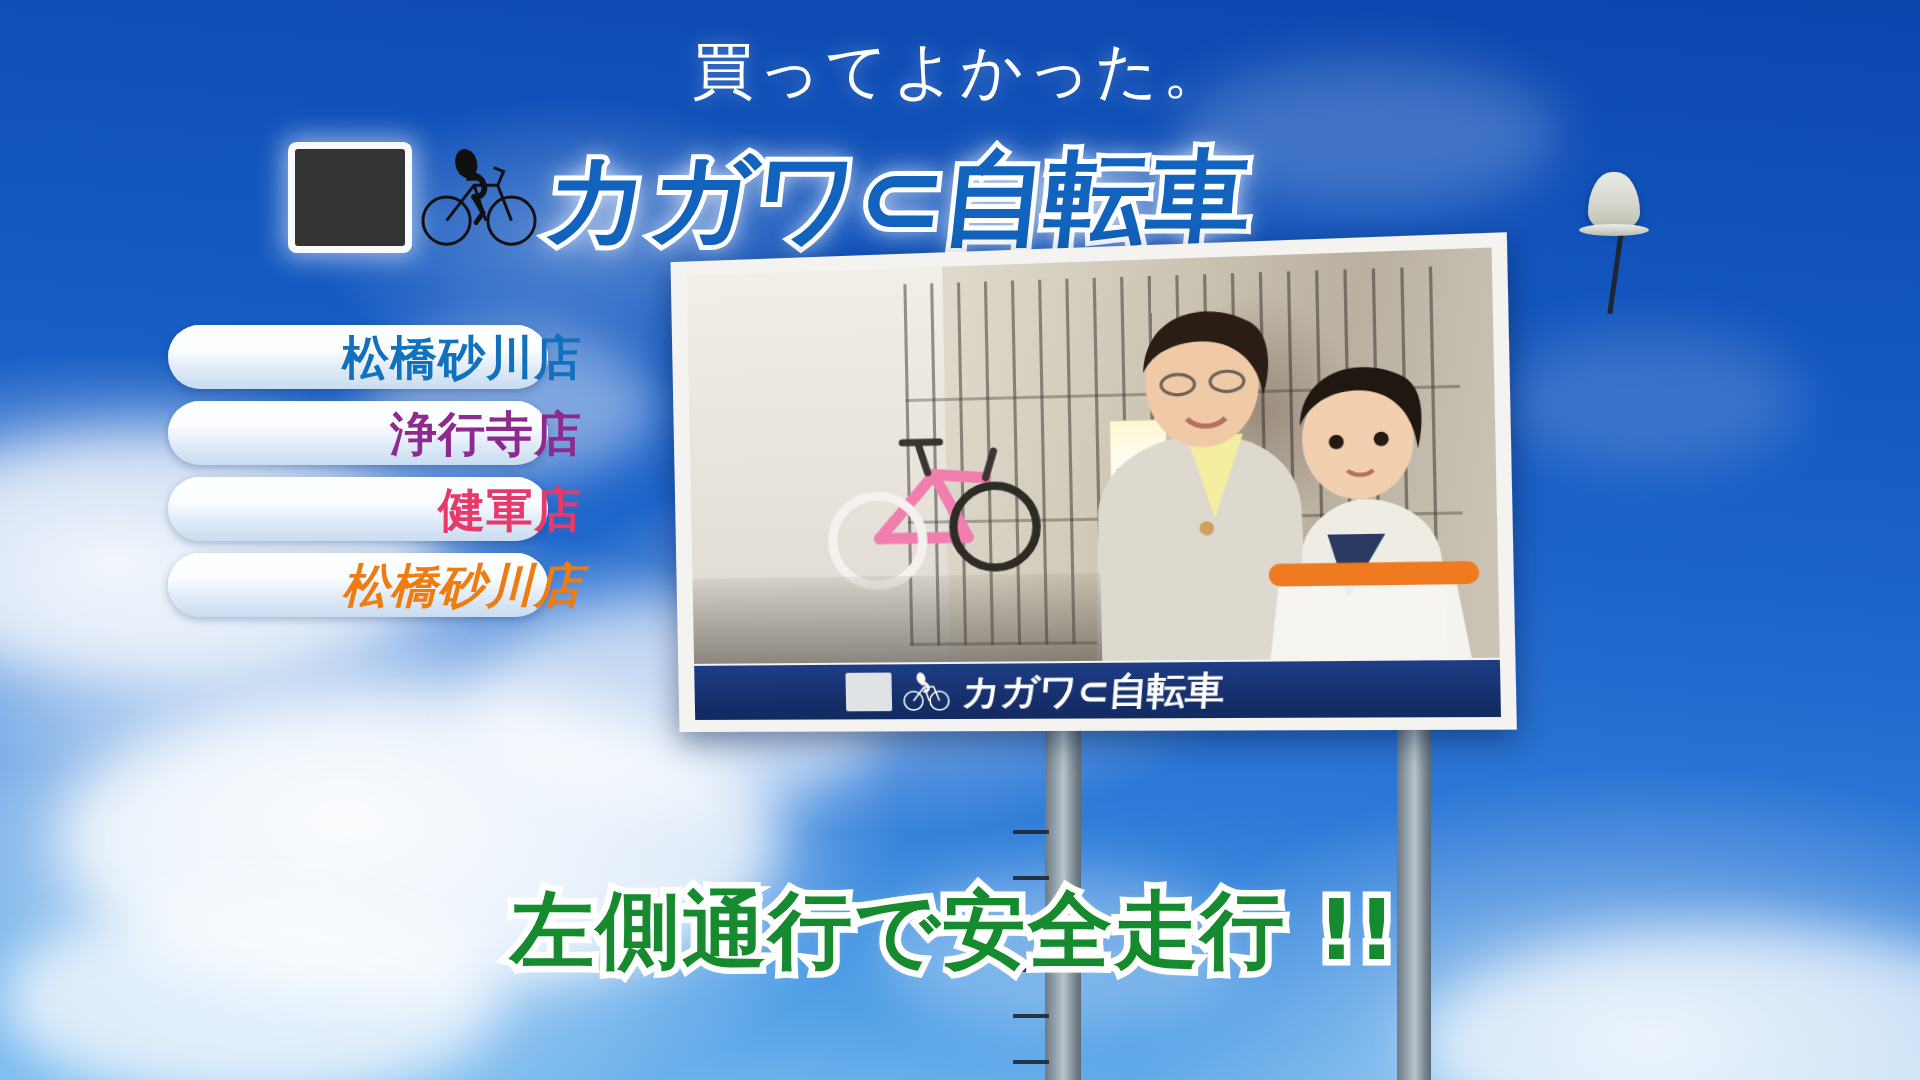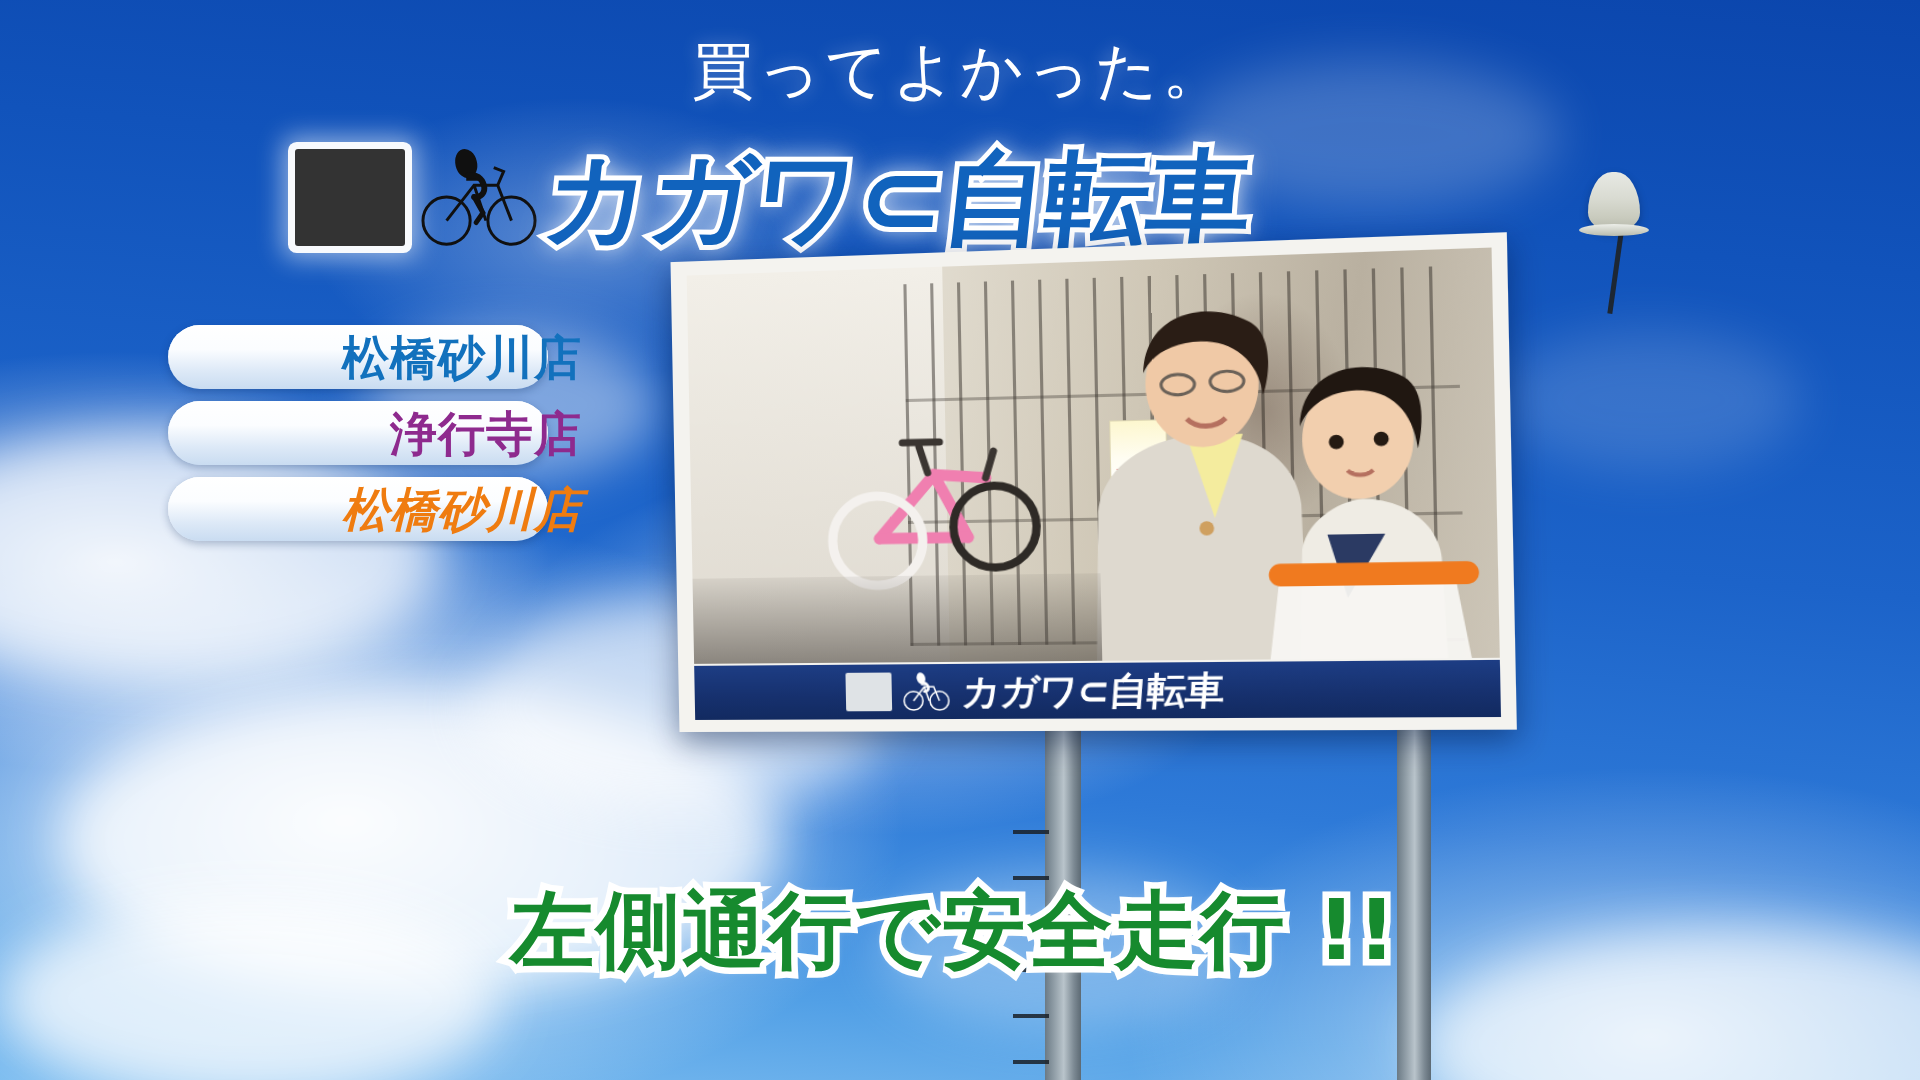--- a/index.html
+++ b/index.html
@@ -193,20 +193,23 @@
     <div class="brand-text nosel">カガワ⊂自転車</div>
   </div>
 
   <div class="stores">
     <div class="pill p1">
       <span class="lbl nosel">松橋砂川店</span>
     </div>
     <div class="pill p2">
       <span class="lbl nosel">浄行寺店</span>
     </div>
+    <div class="pill p3">
+      <span class="lbl nosel">健軍店</span>
+    </div>
     <div class="pill p4">
       <span class="lbl nosel">松橋砂川店</span>
     </div>
   </div>
 
   <div class="pole" id="pole-left"></div>
   <div class="pole" id="pole-right"></div>
   <div class="ladder"></div>
   <div class="lamp-arm" id="lamp-arm-1"></div>
   <div id="lamp-head-1"></div>

